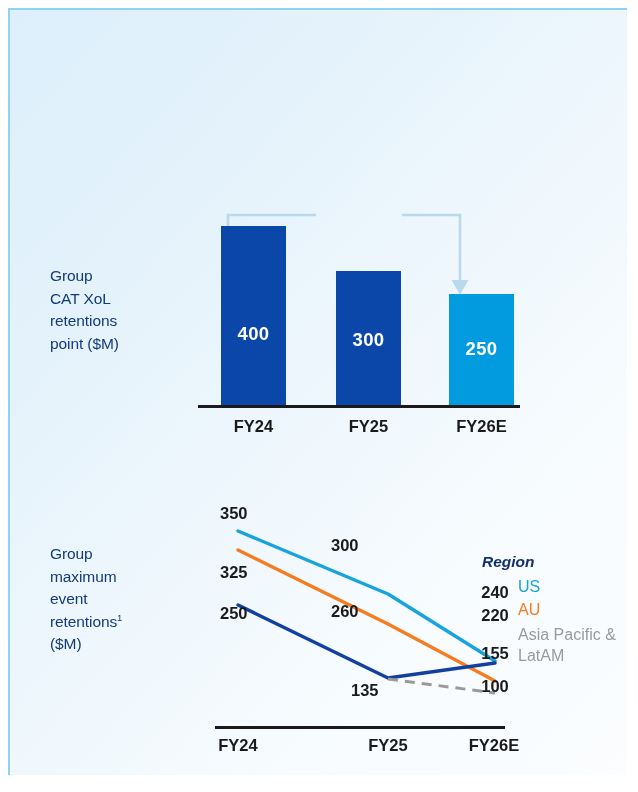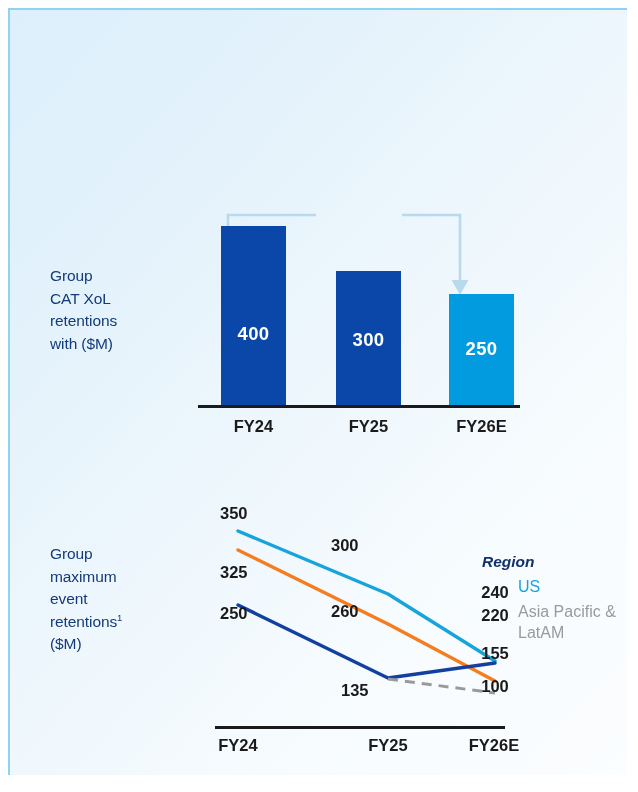--- a/index.html
+++ b/index.html
@@ -62,21 +62,21 @@
 </head>
 <body>
 
 <div id="slide">
 
 
   <div class="rowlabel" style="left:42px;top:257px;">
     <div>Group</div>
     <div>CAT XoL</div>
     <div>retentions</div>
-    <div>with ($M)</div>
+    <div>point ($M)</div>
   </div>
 
   <div id="barchart">
 
     <svg width="340" height="130" style="position:absolute;left:0;top:0;overflow:visible;">
       <path d="M 30 48 L 30 27 L 118 27" fill="none" stroke="#b9d9ef" stroke-width="2.6"></path>
       <path d="M 204 27 L 262 27 L 262 92" fill="none" stroke="#b9d9ef" stroke-width="2.6"></path>
       <path d="M 253.5 92 L 270.5 92 L 262 107 Z" fill="#b9d9ef"></path>
     </svg>
 
@@ -122,40 +122,43 @@
 
       <polyline points="190,201 297,215" fill="none" stroke="#9a9a9a" stroke-width="3" stroke-linecap="butt" stroke-dasharray="10,7"></polyline>
     </svg>
 
     <div class="pt-label" style="left:22px;top:26px;">350</div>
     <div class="pt-label" style="left:22px;top:85px;">325</div>
     <div class="pt-label" style="left:22px;top:126px;">250</div>
 
     <div class="pt-label" style="left:133px;top:58px;">300</div>
     <div class="pt-label" style="left:133px;top:124px;">260</div>
-    <div class="pt-label" style="left:143px;top:203px;text-align:center;">135</div>
+    <div class="pt-label" style="left:153px;top:203px;text-align:center;">135</div>
 
     <div id="axis2"></div>
     <div class="cat2" style="left:0px;">FY24</div>
     <div class="cat2" style="left:150px;">FY25</div>
     <div class="cat2" style="left:256px;">FY26E</div>
   </div>
 
   <div class="endval" style="left:467px;top:575px;">240</div>
   <div class="endval" style="left:467px;top:598px;">220</div>
   <div class="endval" style="left:467px;top:636px;">155</div>
   <div class="endval" style="left:467px;top:669px;">100</div>
 
   <div id="legend">
     <div class="hdr">Region</div>
 
     <div class="lgrow">
       <span class="lgname" style="color:#17a3dc;">US</span>
     </div>
 
+    <div class="lgrow" style="margin-top:2px;">
+      <span class="lgname" style="color:#f57c1f;">AU</span>
+    </div>
 
 
     <div class="lgrow" style="margin-top:4px;">
       <span class="lgname" style="color:#9a9a9a;width:120px;display:block;">Asia Pacific &amp; LatAM</span>
     </div>
   </div>
 
 </div>
 
 </body></html>

